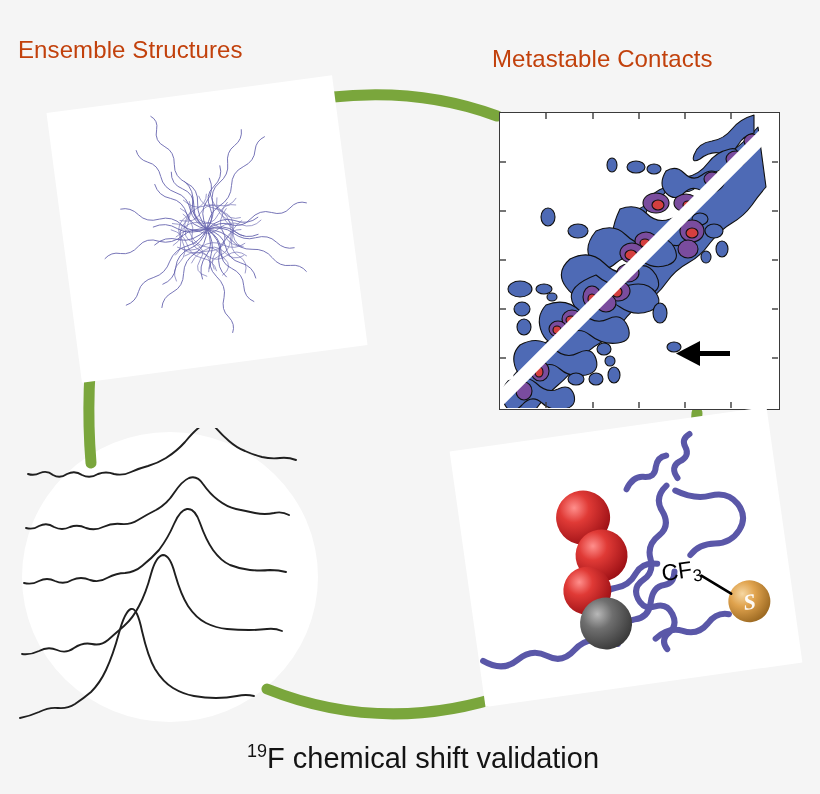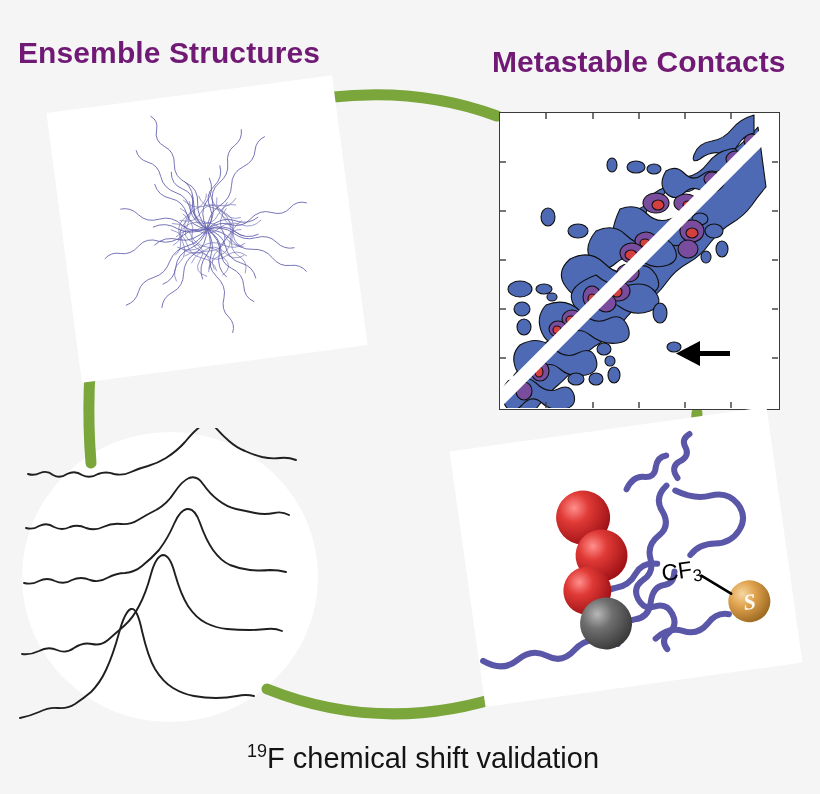--- a/index.html
+++ b/index.html
@@ -14,24 +14,24 @@
     height: 794px;
     background: #f5f5f5;
     overflow: hidden;
     font-family: "Liberation Sans", sans-serif;
     color: #1a1a1a;
   }
 
   
   .title {
     position: absolute;
-    font-size: 30px;
-    font-weight: 700;
+    font-size: 24px;
+    font-weight: 400;
     letter-spacing: 0.1px;
-    color: #701a75;
+    color: #c2410c;
     white-space: nowrap;
   }
   #title-ensemble { left: 18px;  top: 36px; }
   #title-contacts { left: 492px; top: 36px; margin-top: 9px; }
 
   #caption-bottom {
     position: absolute;
     left: 0;
     right: 0;
     top: 742px;

